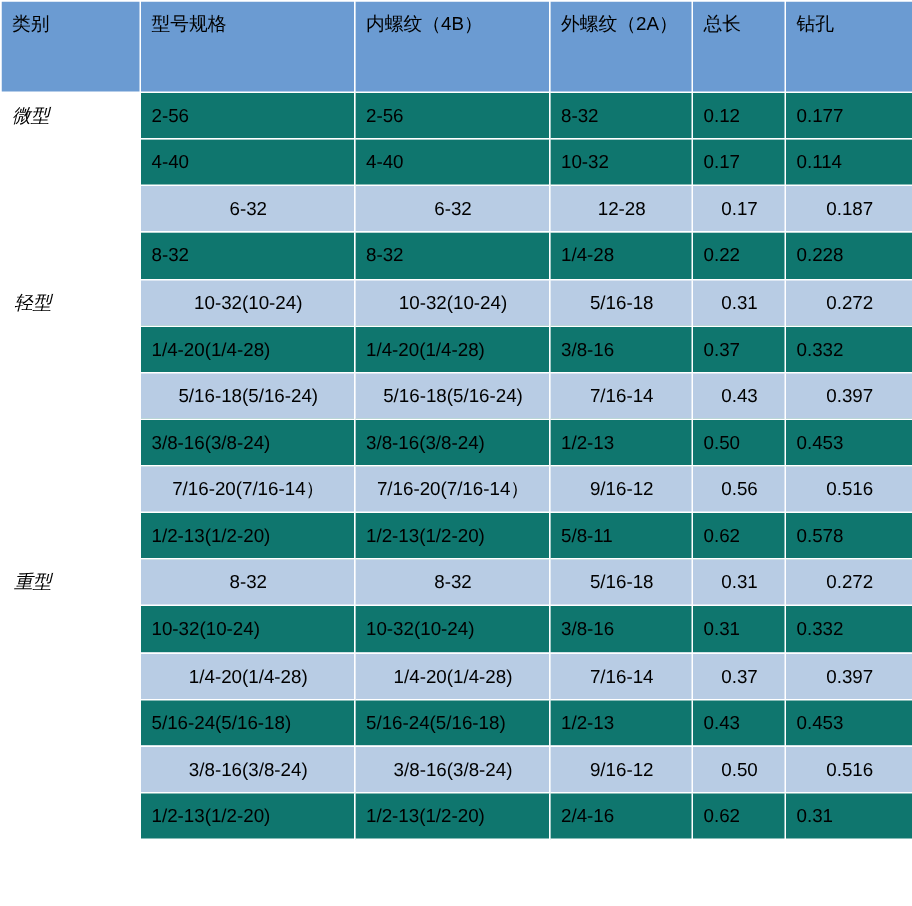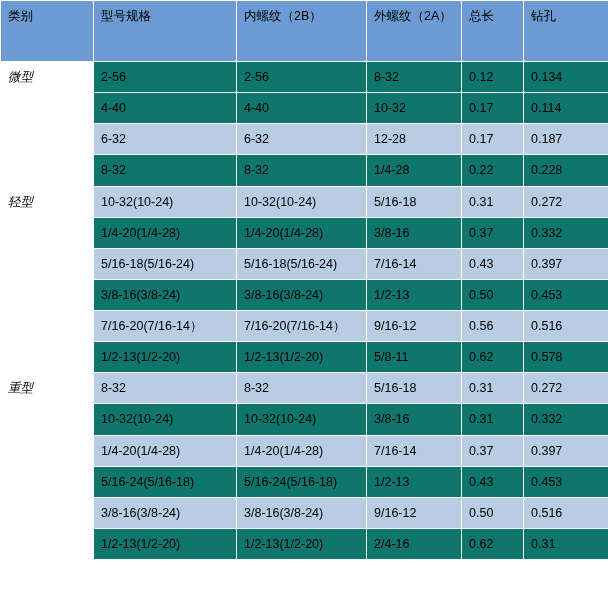--- a/index.html
+++ b/index.html
@@ -40,21 +40,21 @@
   thead th {
     background: #6b9bd2;
     color: #000000;
     font-weight: bold;
     height: 48px;
     vertical-align: top;
     padding-top: 8px;
   }
   
   tr.light td { background: #0f766e; }
-  tr.dark td  { background: #b8cce4; }
+  tr.dark td  { background: #b8cce4; text-align: center; }
 
   td.cat {
     background: #ffffff !important;
     vertical-align: top;
     padding-top: 8px;
     padding-left: 14px;
     font-size: 13px;
     font-style: italic;
   }
   td.cat .cat-inner {
@@ -71,37 +71,37 @@
       <col class="c1">
       <col class="c2">
       <col class="c3">
       <col class="c4">
       <col class="c5">
   </colgroup>
   <thead>
     <tr>
       <th>类别</th>
       <th>型号规格</th>
-      <th>内螺纹（2B）</th>
+      <th>内螺纹（4B）</th>
       <th>外螺纹（2A）</th>
       <th>总长</th>
       <th>钻孔</th>
     </tr>
   </thead>
   <tbody>
 
     <tr class="light">
       <td class="cat" rowspan="4">
           <span class="cat-inner">微型</span>
         </td>
       <td>2-56</td>
       <td>2-56</td>
       <td>8-32</td>
       <td>0.12</td>
-      <td>0.134</td>
+      <td>0.177</td>
     </tr>
     <tr class="light">
       <td>4-40</td>
       <td>4-40</td>
       <td>10-32</td>
       <td>0.17</td>
       <td>0.114</td>
     </tr>
     <tr class="dark">
       <td>6-32</td>

